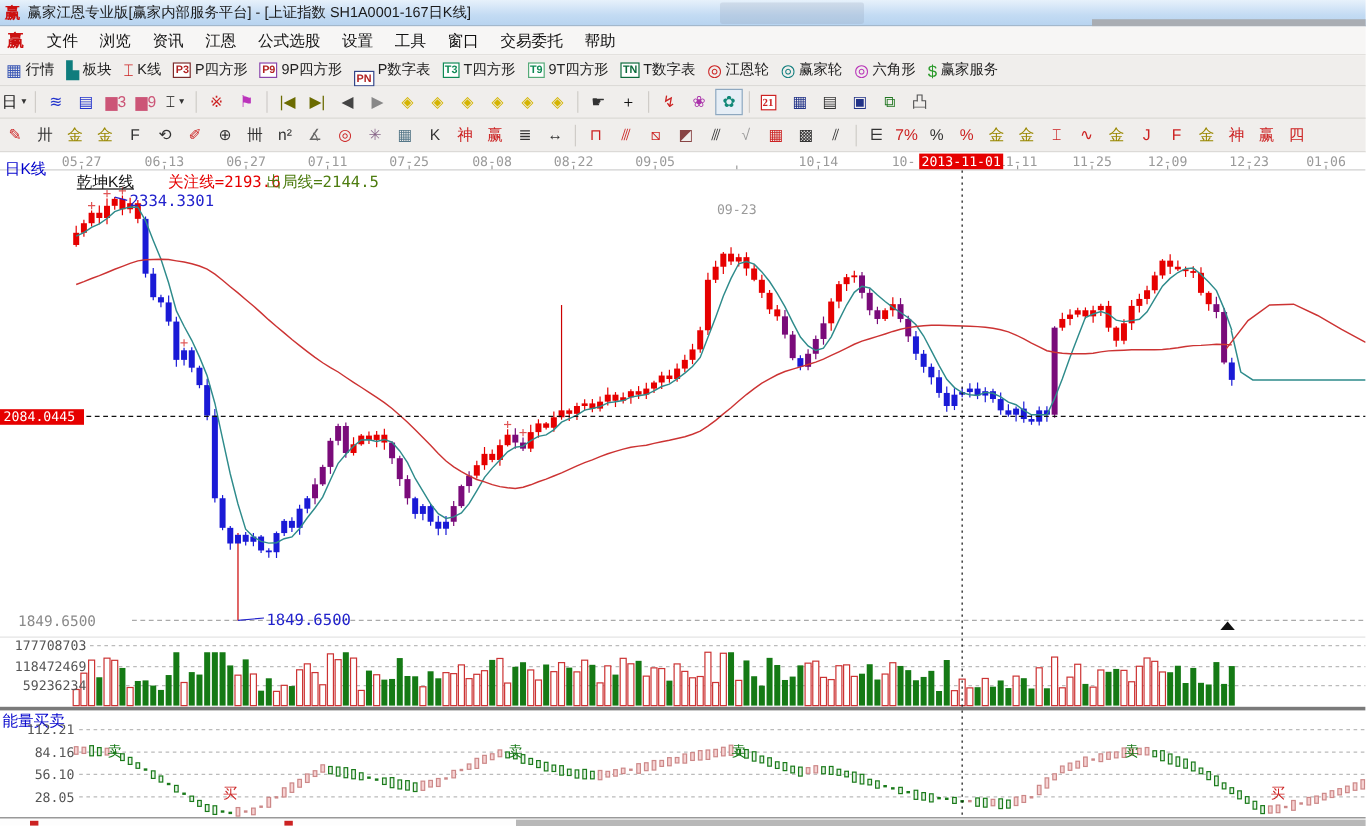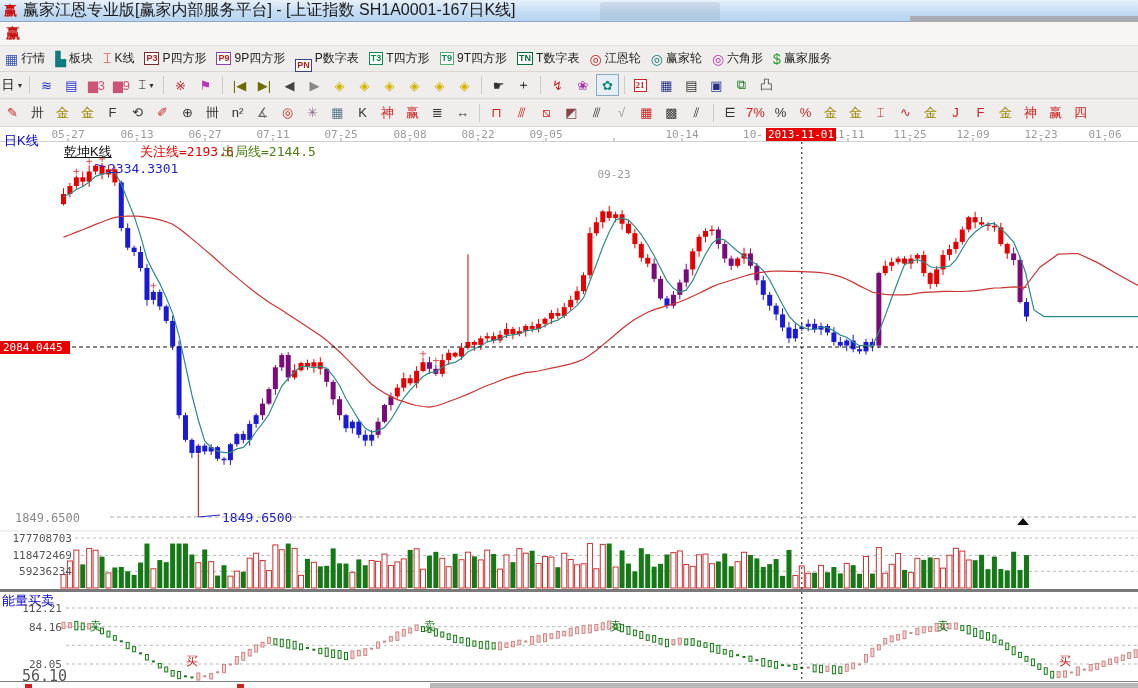--- a/index.html
+++ b/index.html
@@ -2,21 +2,21 @@
 <html><head>
 <meta charset="utf-8">
 <style>
   * { margin:0; padding:0; box-sizing:border-box; }
   html,body { width:1138px; height:688px; overflow:hidden;
     font-family:"Liberation Sans","DejaVu Sans",sans-serif; background:#fff; }
   .titlebar { position:absolute; left:0; top:0; width:1138px; height:22px;
     background:linear-gradient(#e7f1fb,#c3dbf3 60%,#b8d4f0); display:flex; align-items:center;
     border-bottom:1px solid #8fa8c0; }
   .titlebar .appicon { color:#cc1111; font-weight:bold; font-size:13px; margin:0 6px 0 4px; }
-  .titlebar .title { font-size:16px; color:#1a1a1a; }
+  .titlebar .title { font-size:12px; color:#1a1a1a; }
   .titlebar .ghost1 { position:absolute; left:600px; top:2px; width:120px; height:18px; background:#7d8da0; opacity:.18; border-radius:2px;}
   .titlebar .ghost2 { position:absolute; right:0; top:16px; width:228px; height:6px; background:#a9adb3; }
   .menubar { position:absolute; left:0; top:22px; width:1138px; height:24px; background:#f7f6f5;
     display:flex; align-items:center; border-bottom:1px solid #e3e1de; }
   .menubar .appicon { color:#cc1111; font-weight:bold; font-size:14px; margin:0 10px 0 6px; }
   .menubar .mitem { font-size:13px; color:#111; padding:3px 9px; cursor:default; }
   .tbar { position:absolute; left:0; width:1138px; background:#f0eeec; display:flex; align-items:center; border-bottom:1px solid #d8d5d2; }
   #tbar1 { top:46px; height:26px; }
   #tbar2 { top:72px; height:27px; }
   #tbar3 { top:99px; height:28px; }
@@ -49,20 +49,21 @@
 
 <div class="titlebar">
   <span class="appicon">赢</span>
   <span class="title">赢家江恩专业版[赢家内部服务平台] - [上证指数  SH1A0001-167日K线]</span>
   <span class="ghost1"></span>
   <span class="ghost2"></span>
 </div>
 
 <div class="menubar">
   <span class="appicon">赢</span>
+  <span id="menu-items"><span class="mitem">文件</span><span class="mitem">浏览</span><span class="mitem">资讯</span><span class="mitem">江恩</span><span class="mitem">公式选股</span><span class="mitem">设置</span><span class="mitem">工具</span><span class="mitem">窗口</span><span class="mitem">交易委托</span><span class="mitem">帮助</span></span>
 </div>
 
 <div class="tbar" id="tbar1">
     <span class="titem">
       <span class="ti" style="color: rgb(58, 87, 181);">▦</span>
       <span>行情</span>
     </span>
     <span class="titem">
       <span class="ti" style="color: rgb(15, 125, 125);">▙</span>
       <span>板块</span>
@@ -1038,21 +1039,21 @@
   <span class="lab num" style="left:15px;top:384px;font-size:12px;color:#8a8a8a;">1849.6500</span>
   <span class="pricebox num" style="left:0;top:214px;">2084.0445</span>
 
   <span class="lab num" style="left:12px;top:405px;width:60px;text-align:right;font-size:11px;color:#555;">177708703</span>
   <span class="lab num" style="left:12px;top:422px;width:60px;text-align:right;font-size:11px;color:#555;">118472469</span>
   <span class="lab num" style="left:12px;top:438px;width:60px;text-align:right;font-size:11px;color:#555;">59236234</span>
 
   <span class="lab paneLabel" style="left:2px;top:465px;">能量买卖</span>
   <span class="lab num" style="left:22px;top:475px;width:40px;text-align:right;font-size:11px;color:#555;">112.21</span>
   <span class="lab num" style="left:22px;top:494px;width:40px;text-align:right;font-size:11px;color:#555;">84.16</span>
-  <span class="lab num" style="left:22px;top:540px;width:40px;font-size:15px;color:#555;">56.10</span>
+  <span class="lab num" style="left:22px;top:512px;width:40px;text-align:right;font-size:11px;color:#555;">56.10</span>
   <span class="lab num" style="left:22px;top:531px;width:40px;text-align:right;font-size:11px;color:#555;">28.05</span>
 
   <div id="datelabels">
       <span class="lab datelab num" style="left: 68px; top: 1px; text-align: center;">05-27</span>
       <span class="lab datelab num" style="left: 137px; top: 1px;">06-13</span>
       <span class="lab datelab num" style="left: 205px; top: 1px;">06-27</span>
       <span class="lab datelab num" style="left: 273px; top: 1px;">07-11</span>
       <span class="lab datelab num" style="left: 341px; top: 1px;">07-25</span>
       <span class="lab datelab num" style="left: 410px; top: 1px;">08-08</span>
       <span class="lab datelab num" style="left: 478px; top: 1px;">08-22</span>

